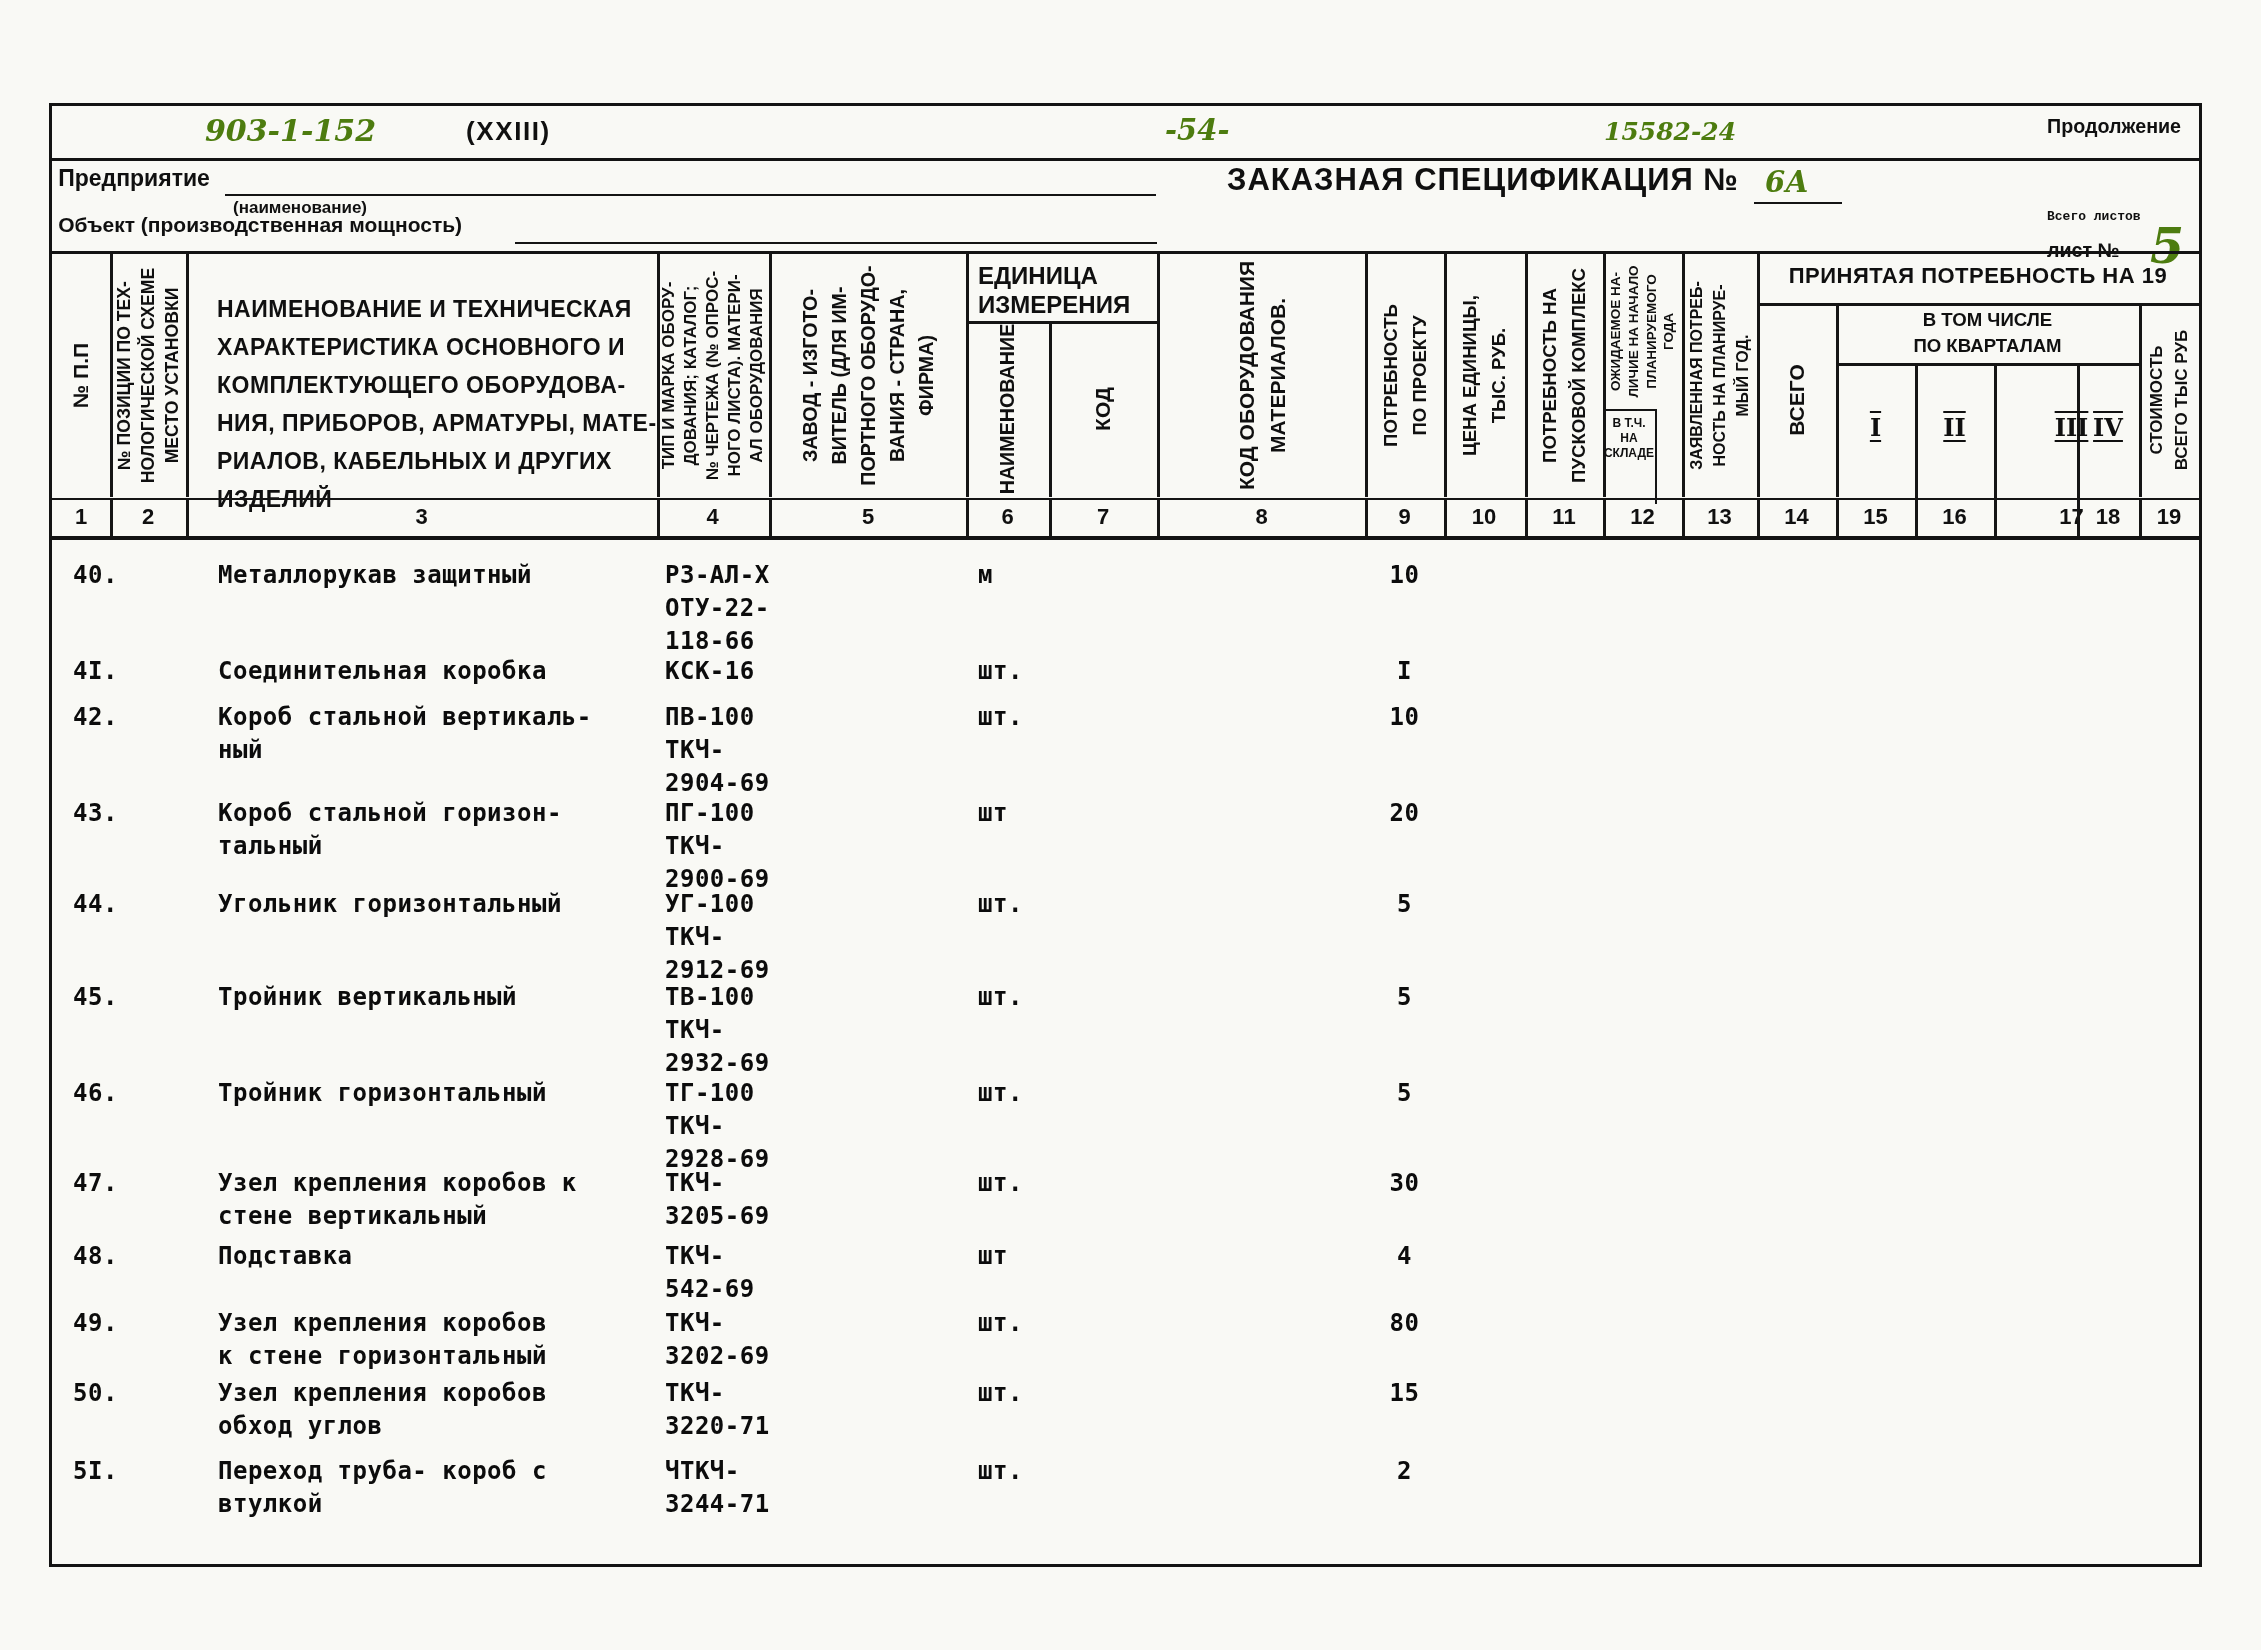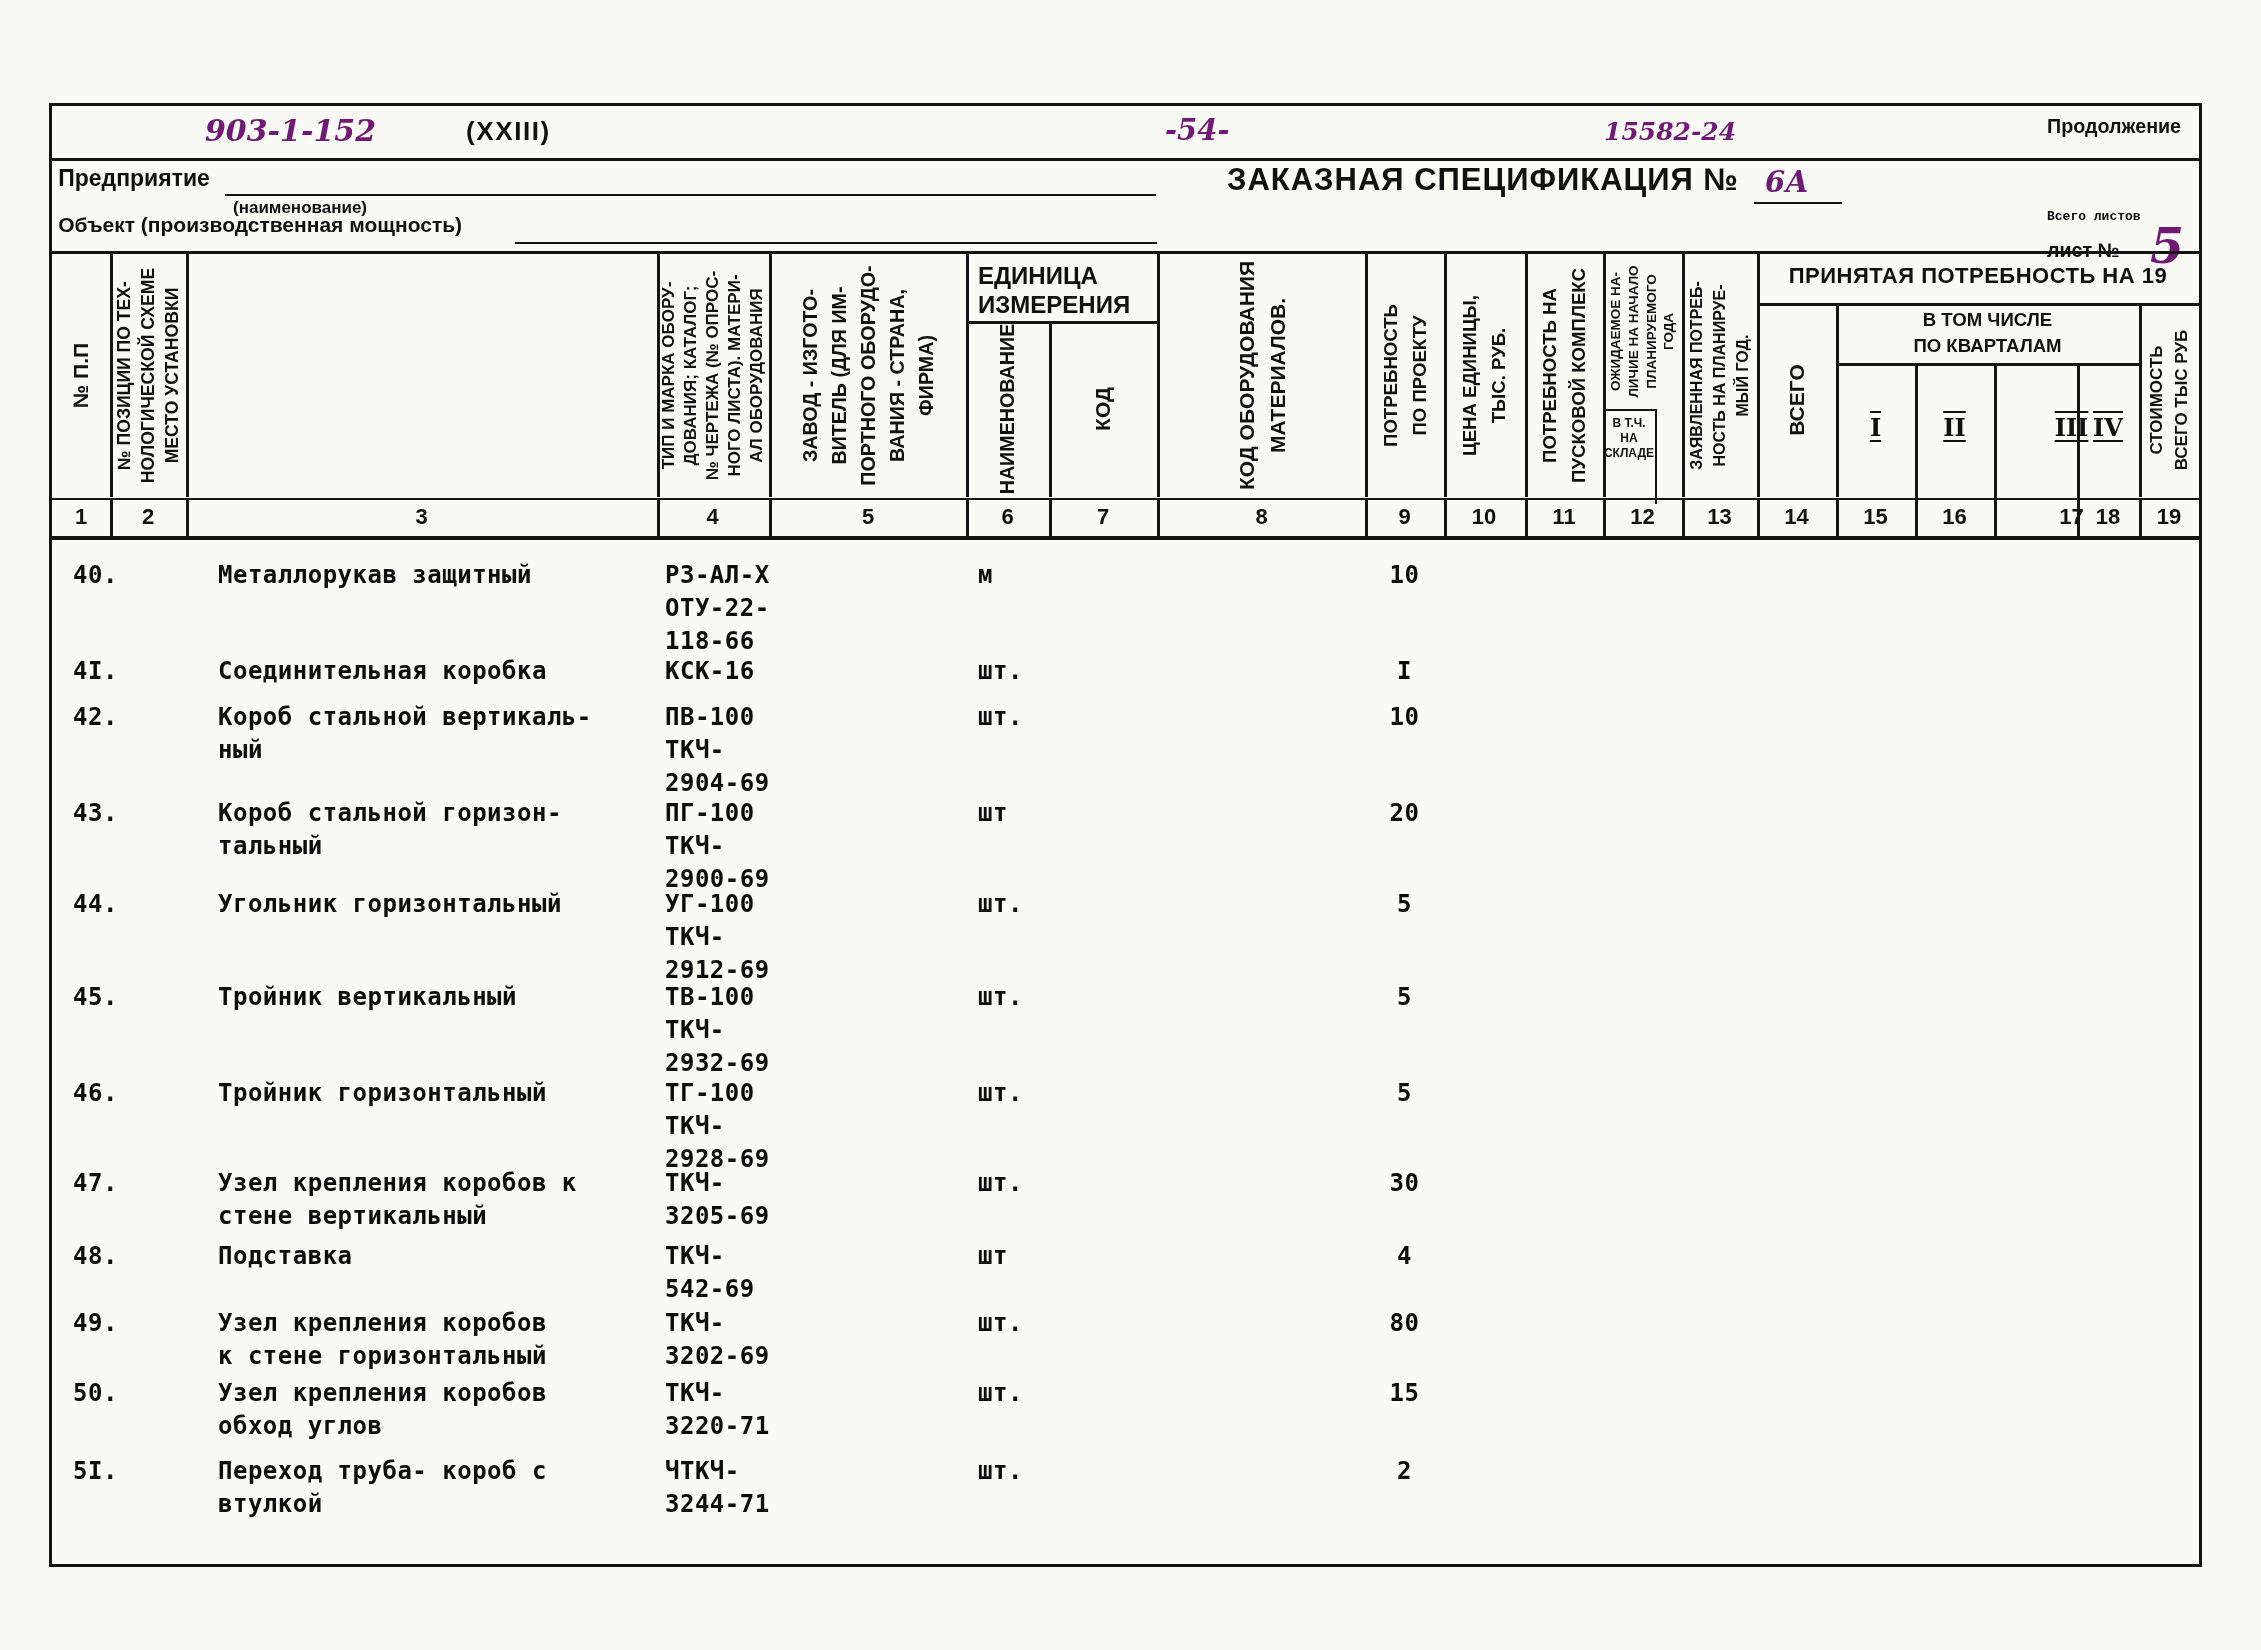--- a/index.html
+++ b/index.html
@@ -1,21 +1,21 @@
 <!DOCTYPE html>
 <html style="font-size:8.3px"><head>
 <meta charset="utf-8">
 <style>
   html,body{margin:0;padding:0;background:#f6f6f2;width:2261px;height:1651px;overflow:hidden;}
   .page{position:relative;width:2261px;height:1651px;background:#f9f9f5;color:#101010;}
   .frame{position:absolute;left:49px;top:103px;width:2147px;height:1458px;border:3.6px solid #131313;box-sizing:content-box;}
   .abs{position:absolute;}
   .st{font-family:"Liberation Sans",sans-serif;font-weight:700;color:#101010;}
   .tw{font-family:"DejaVu Sans Mono",monospace;font-weight:700;color:#0c0c0c;letter-spacing:0.5px;}
-  .hw{font-family:"DejaVu Serif",serif;font-style:italic;font-weight:700;color:#701a75;}
+  .hw{font-family:"DejaVu Serif",serif;font-style:italic;font-weight:700;color:#4d7c0f;}
   .pre{white-space:pre-line;}
   .vl{position:absolute;width:2.6px;background:#151515;}
   .hl{position:absolute;height:2.6px;background:#151515;}
   .strip1{position:absolute;left:0;top:0;width:2147px;height:52px;border-bottom:3.6px solid #131313;}
   .strip2{position:absolute;left:0;top:55px;width:2147px;height:90px;}
   .thead{position:absolute;left:0;top:145px;width:2147px;height:243px;border-top:3.6px solid #131313;}
   .numrow{position:absolute;left:0;top:392px;width:2147px;height:36px;border-top:2.6px solid #151515;border-bottom:4.1px solid #131313;}
   .tbody{position:absolute;left:0;top:435px;width:2147px;height:1023px;}
   .rot{position:absolute;transform-origin:0 0;transform:rotate(-90deg);display:flex;flex-direction:column;justify-content:center;align-items:center;text-align:center;white-space:pre-line;}
   .numcell{position:absolute;top:0;height:36px;line-height:34px;text-align:center;font-size:22px;}
@@ -83,20 +83,26 @@
       <span class="vl" style="left:2087px;top:49px;height:194px;"></span>
 
       <span class="hl" style="left:914px;top:67px;width:193px;"></span>
       <span class="hl" style="left:1705px;top:49px;width:442px;"></span>
       <span class="hl" style="left:1784px;top:109px;width:306px;"></span>
 
       <div class="rot st" style="left:0;top:243px;width:243px;height:58px;font-size:21px;">№ П.П</div>
       <div class="rot st" style="left:58px;top:243px;width:243px;height:76px;font-size:17.6px;line-height:24px;">№ ПОЗИЦИИ ПО ТЕХ-
 НОЛОГИЧЕСКОЙ СХЕМЕ
 МЕСТО УСТАНОВКИ</div>
+      <div class="abs st pre" style="left:165px;top:36px;width:440px;font-size:23px;line-height:38px;letter-spacing:0.5px;">НАИМЕНОВАНИЕ И ТЕХНИЧЕСКАЯ
+ХАРАКТЕРИСТИКА ОСНОВНОГО И
+КОМПЛЕКТУЮЩЕГО ОБОРУДОВА-
+НИЯ, ПРИБОРОВ, АРМАТУРЫ, МАТЕ-
+РИАЛОВ, КАБЕЛЬНЫХ И ДРУГИХ
+ИЗДЕЛИЙ</div>
       <div class="rot st" style="left:605px;top:243px;width:243px;height:111px;font-size:17px;line-height:22px;">ТИП И МАРКА ОБОРУ-
 ДОВАНИЯ; КАТАЛОГ;
 № ЧЕРТЕЖА (№ ОПРОС-
 НОГО ЛИСТА). МАТЕРИ-
 АЛ ОБОРУДОВАНИЯ</div>
       <div class="rot st" style="left:717px;top:243px;width:243px;height:198px;font-size:19.7px;line-height:29px;">ЗАВОД - ИЗГОТО-
 ВИТЕЛЬ (ДЛЯ ИМ-
 ПОРТНОГО ОБОРУДО-
 ВАНИЯ - СТРАНА,
 ФИРМА)</div>

